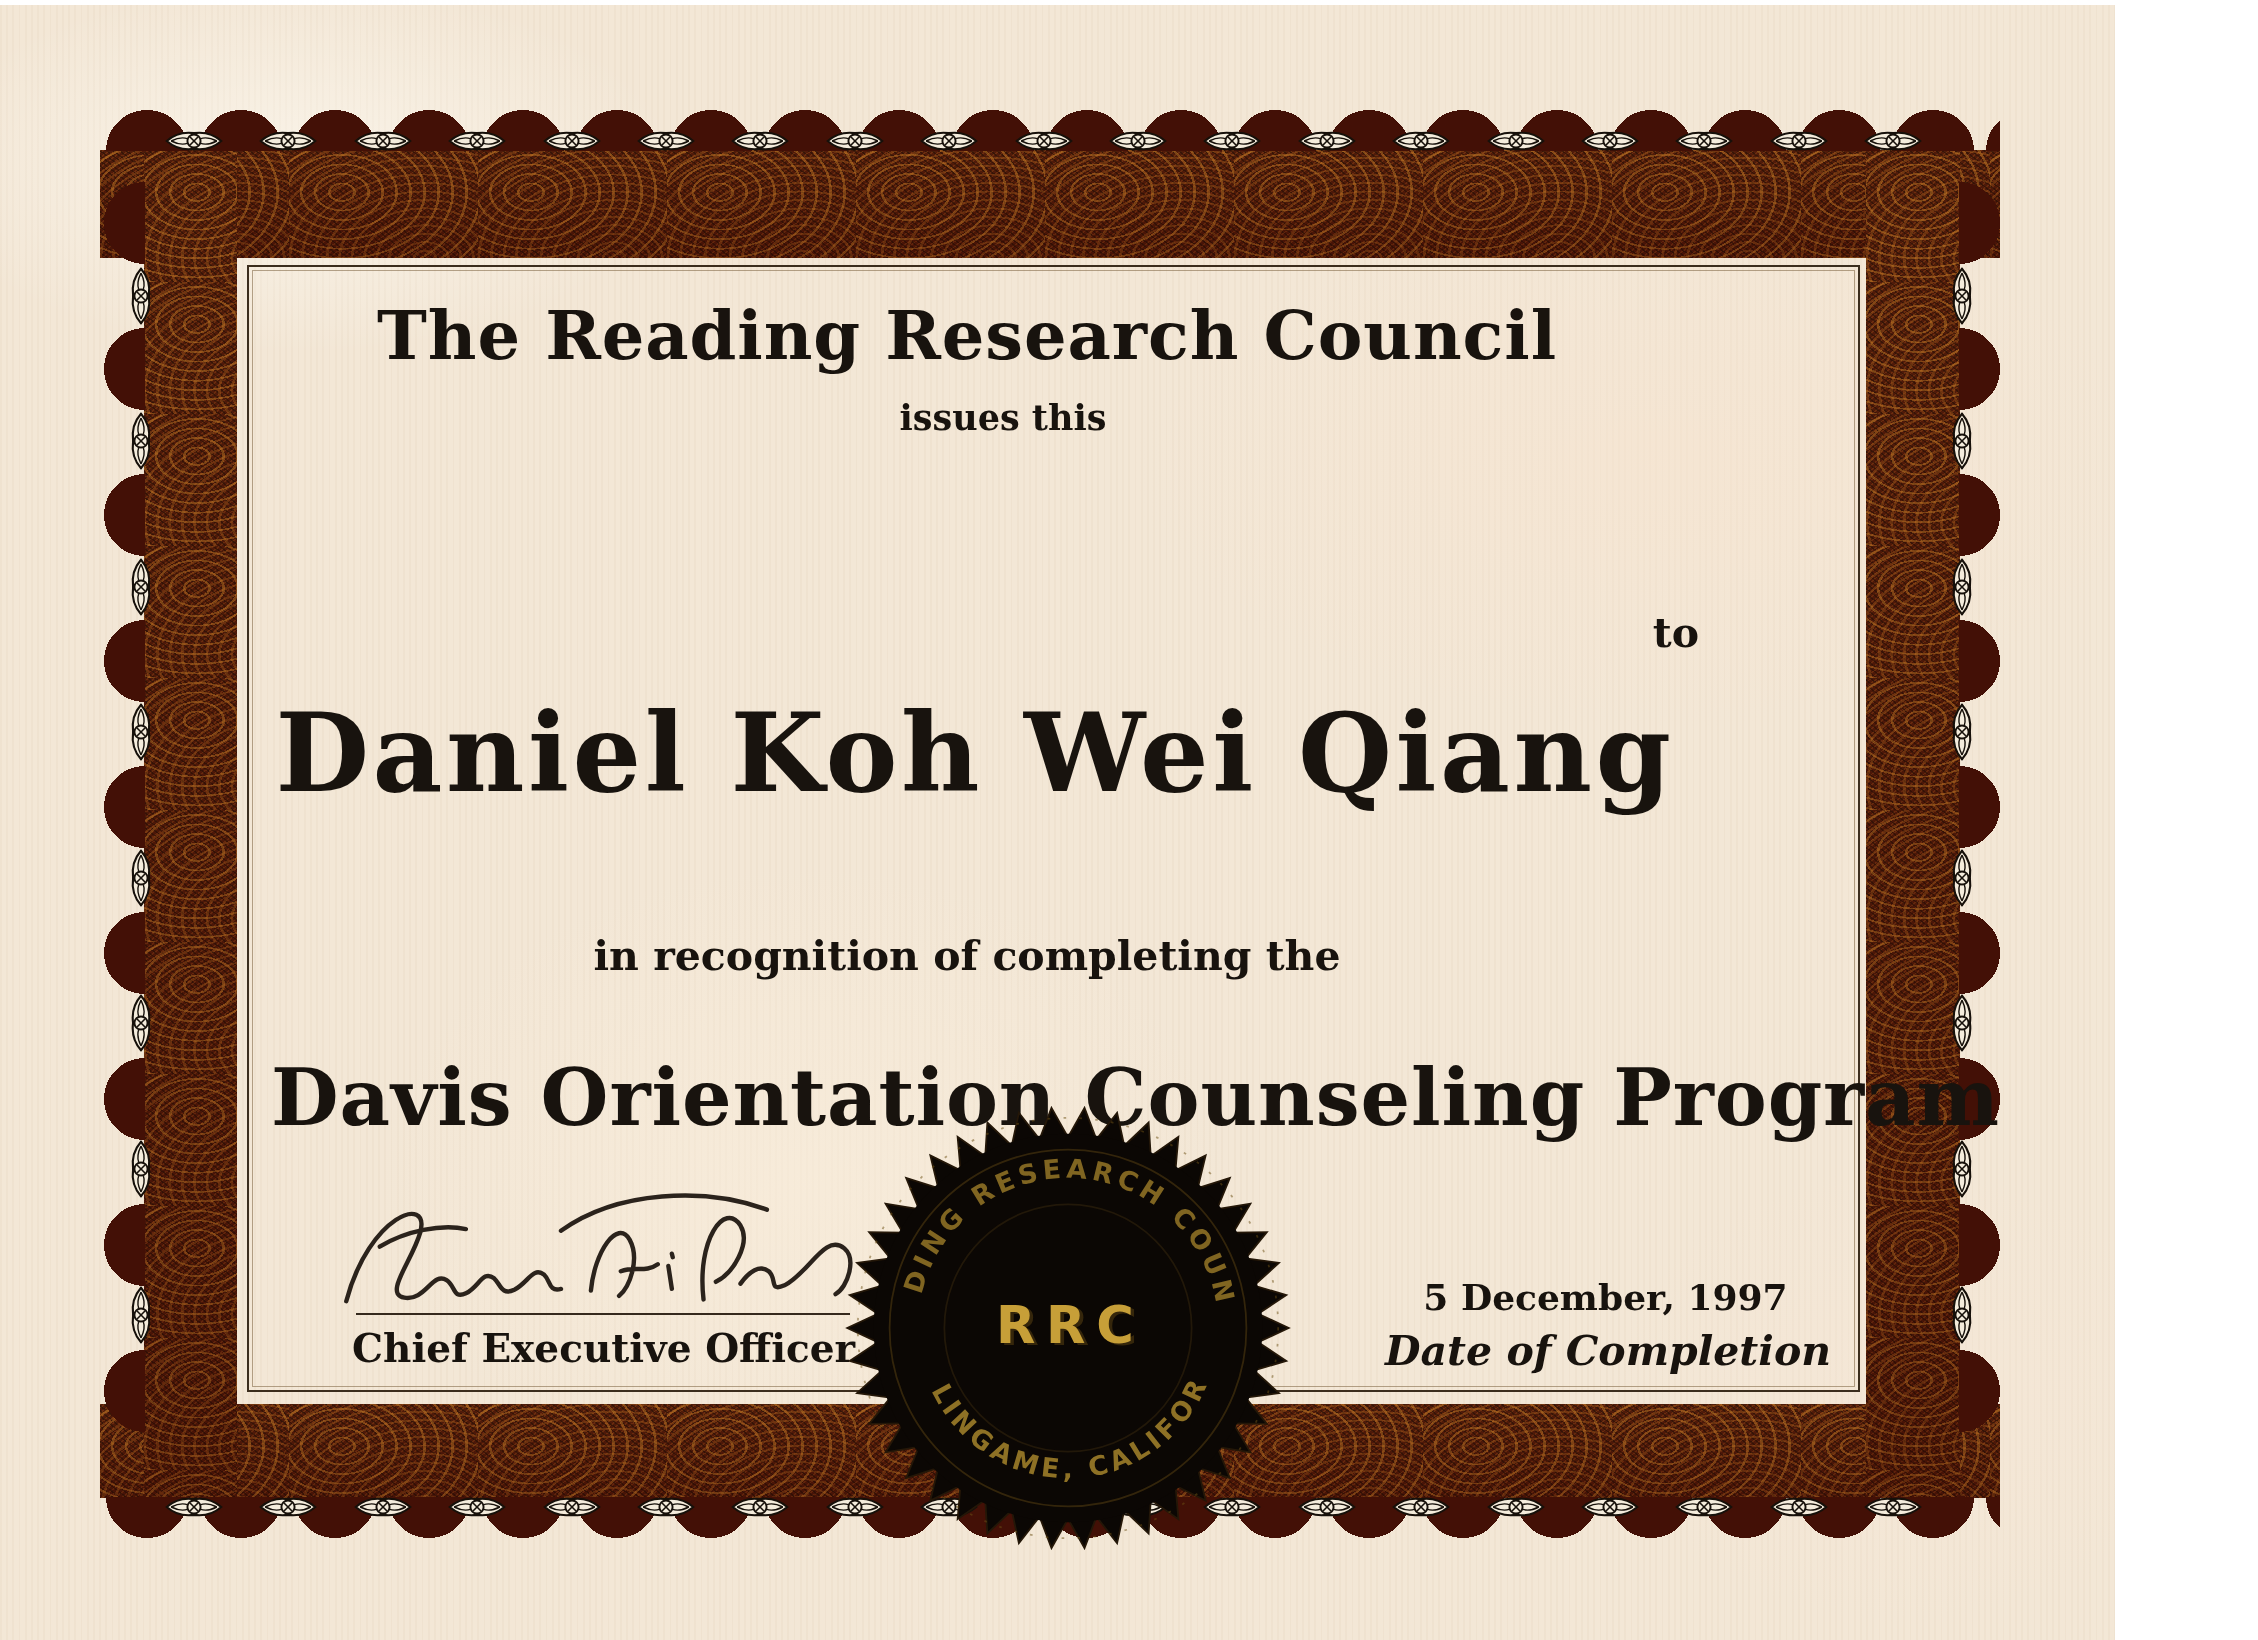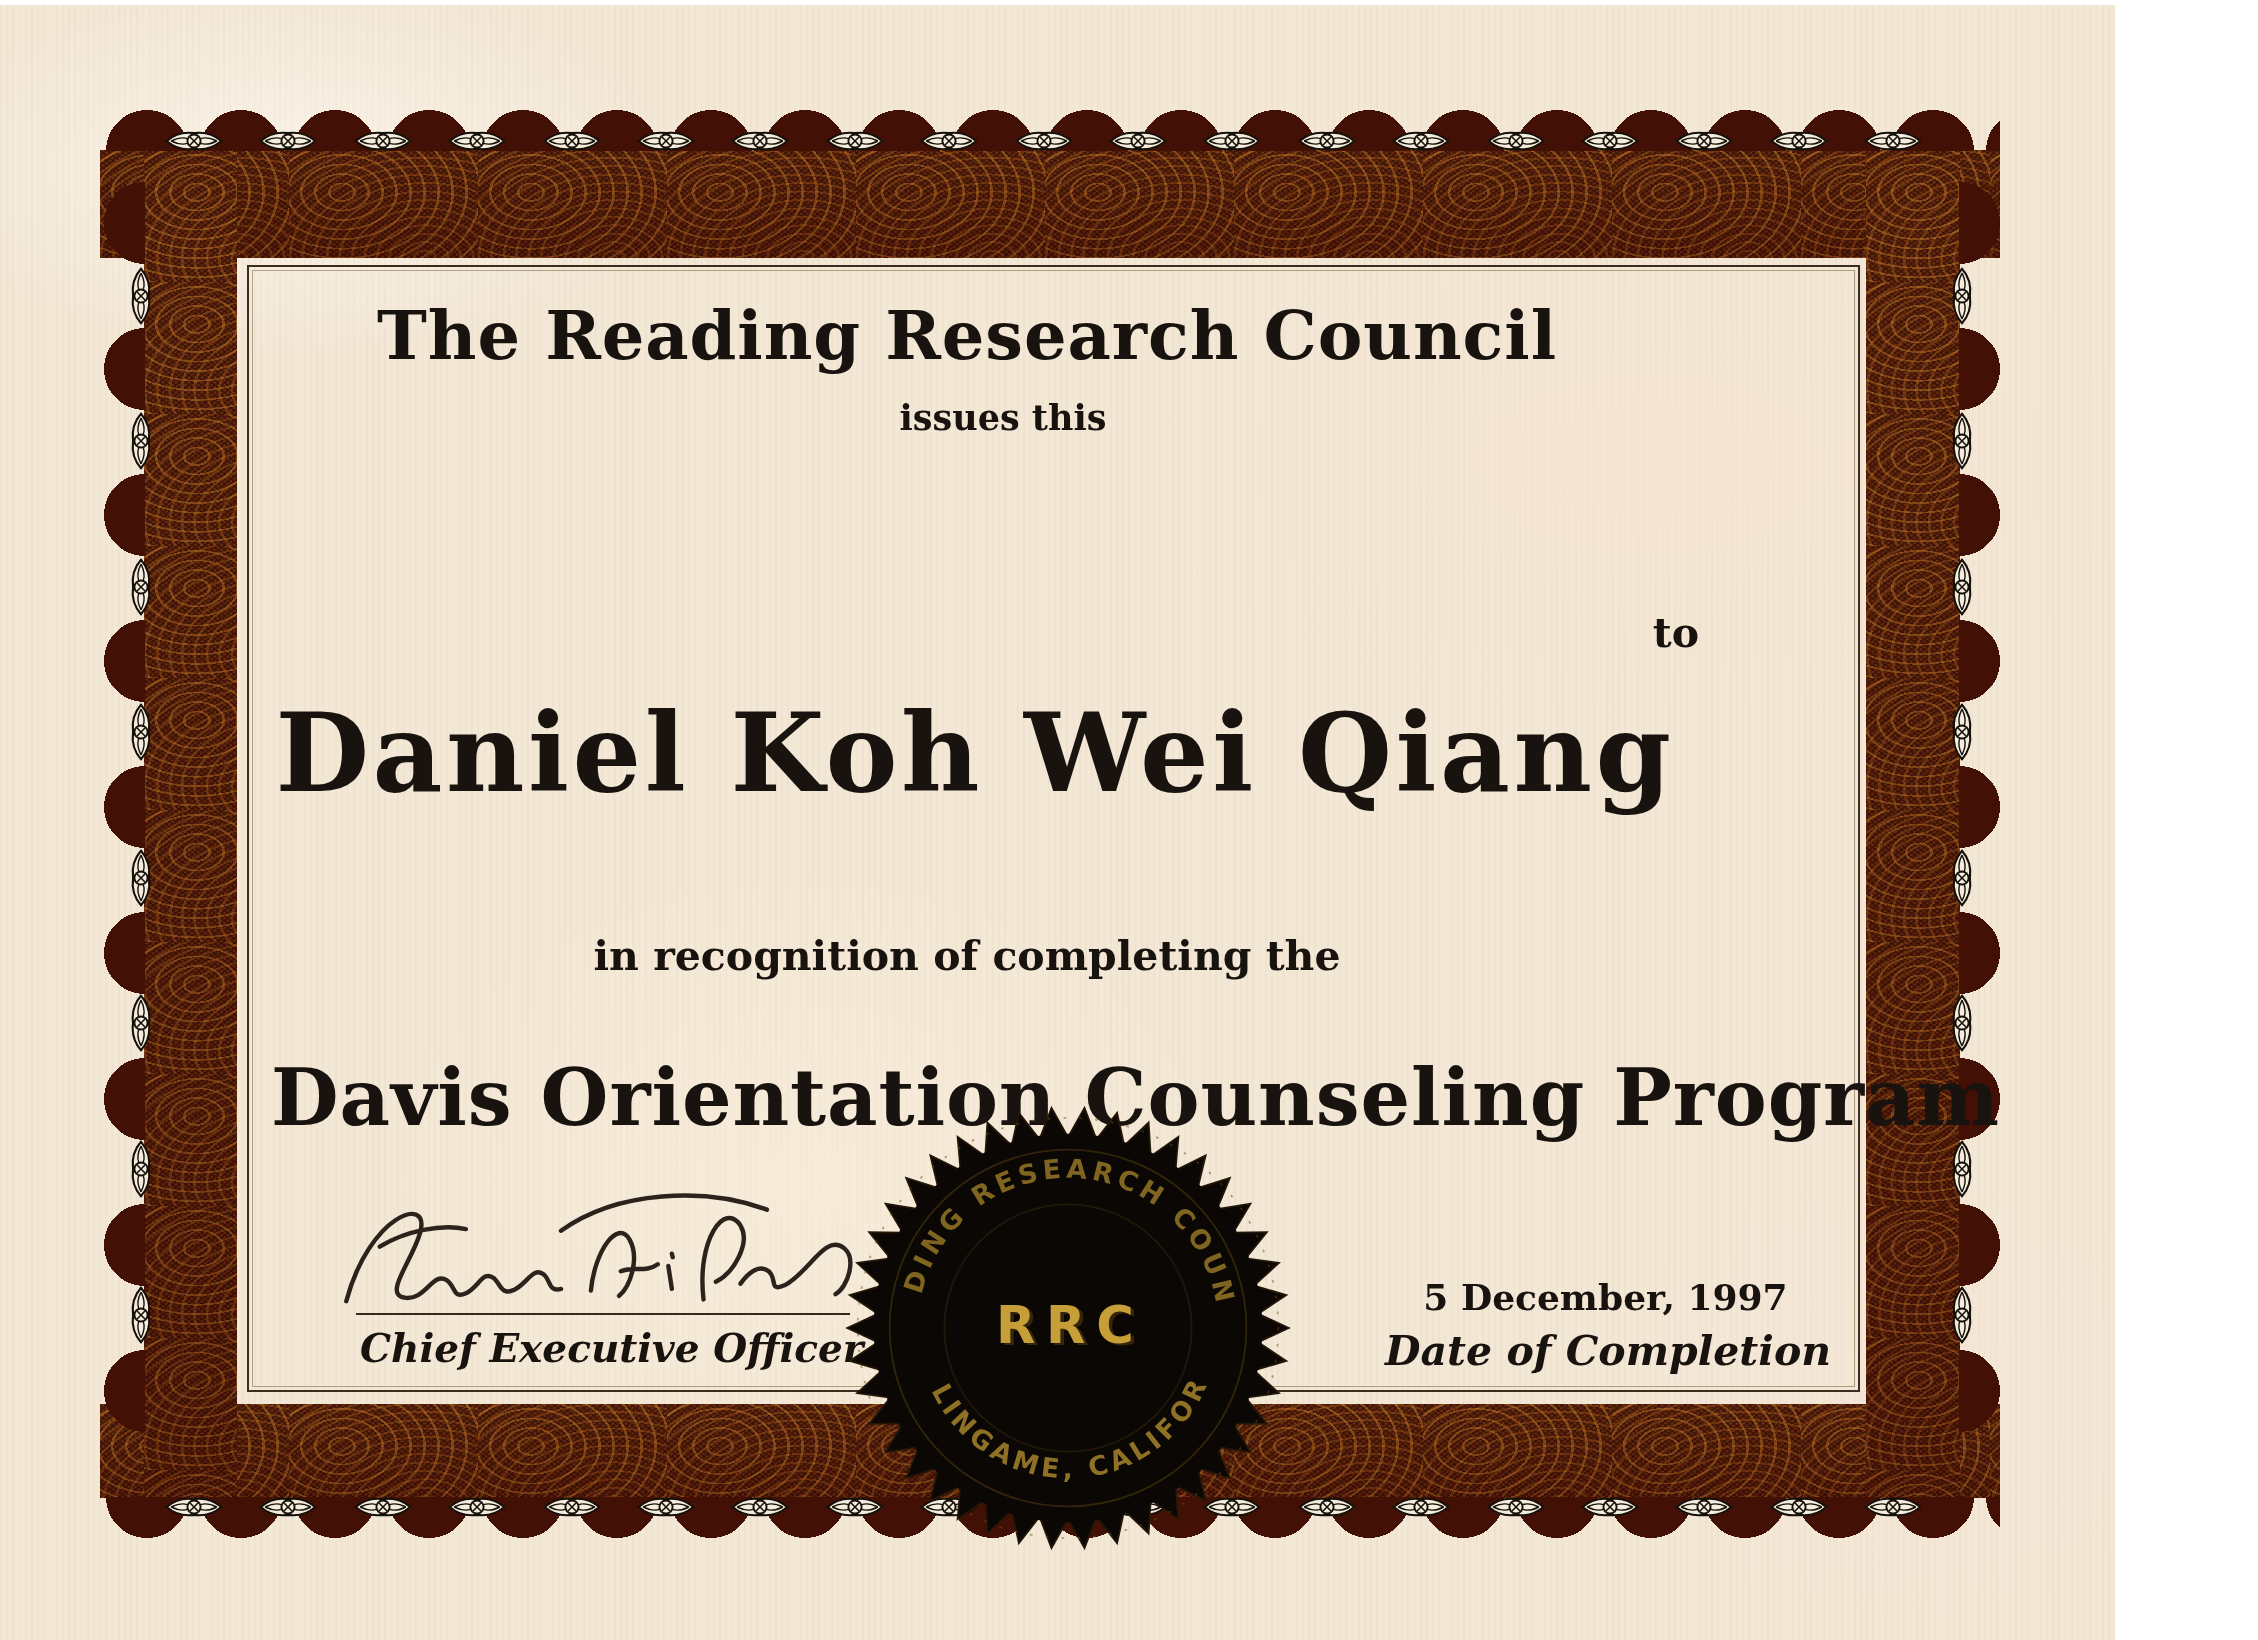--- a/index.html
+++ b/index.html
@@ -51,21 +51,21 @@
   .t-issuer{top:296px;font-size:67px;letter-spacing:0.9px;}
   .t-issues{top:397px;font-size:35px;padding-left:36px;}
   .t-title{top:487px;font-size:95px;}
   .t-to{top:609px;font-size:41px;text-align:right;}
   .t-recipient{top:690px;font-size:108px;letter-spacing:3.5px;padding-left:8px;}
   .t-recog{top:932px;font-size:41px;}
   .t-program{top:1052px;font-size:78px;letter-spacing:0.9px;padding-left:36px;}
   
   .sig-wrap{position:absolute;left:326px;top:1178px;width:609px;height:154px;}
   .sig-line{position:absolute;left:356px;top:1313px;width:494px;height:1.8px;background:#35291d;}
-  .t-ceo{position:absolute;left:360px;top:1325px;font-size:39px;font-weight:bold;color:#18130e;white-space:nowrap;font-style:italic;}
+  .t-ceo{position:absolute;left:352px;top:1325px;font-size:39px;font-weight:bold;color:#18130e;white-space:nowrap;}
   
   .date-block{position:absolute;left:1385px;top:1276px;width:441px;text-align:center;color:#18130e;font-weight:bold;}
   .t-date{font-size:36px;white-space:nowrap;}
   .t-datelabel{font-size:41px;margin-top:8.8px;white-space:nowrap;font-style:italic;}
   
   .seal{position:absolute;left:845px;top:1105px;width:446px;height:446px;}
   .seal svg{display:block;width:100%;height:100%;}
   .seal-arc-text{font-family:"DejaVu Sans","Liberation Sans",sans-serif;font-weight:bold;
     font-size:30px;letter-spacing:5px;fill:#8a6d24;opacity:.92;}
   .seal-arc-text2{font-family:"DejaVu Sans","Liberation Sans",sans-serif;font-weight:bold;

